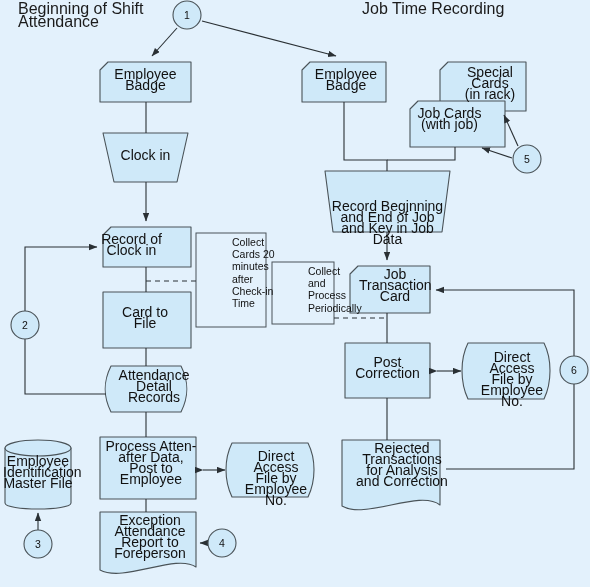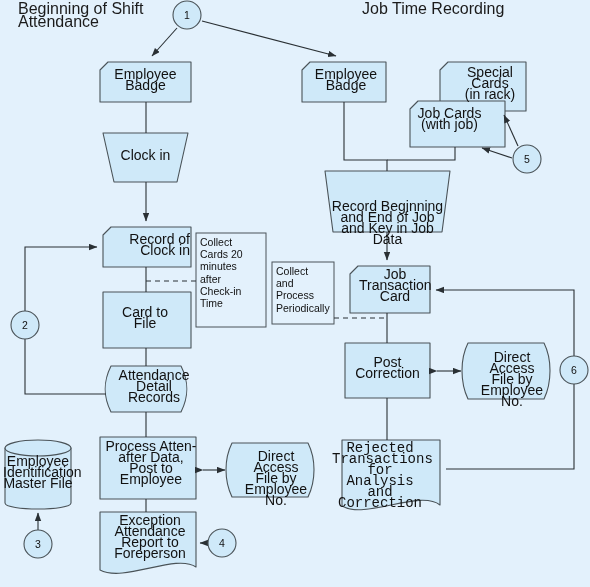--- a/index.html
+++ b/index.html
@@ -35,20 +35,21 @@
     color:#111;
     text-align:center;
     pointer-events:none;
   }
   .ann-text{
     position:absolute;
     font-size:10.5px;
     line-height:12.2px;
     color:#111;
     white-space:pre-line;
+    margin-left:32px;
   }
   svg{position:absolute;left:0;top:0;}
 </style>
 </head>
 <body>
 
 <svg id="canvas" width="590" height="587" viewBox="0 0 590 587">
   <defs>
     <marker id="arr" markerWidth="9" markerHeight="9" refX="8" refY="3.2" orient="auto" markerUnits="userSpaceOnUse">
       <path d="M0,0 L8.4,3.2 L0,6.4 z" fill="#2a3034"></path>
@@ -168,21 +169,21 @@
   </g>
 </svg>
 
 <div class="hdr" style="left:18px;top:3px;">Beginning of Shift
 Attendance</div>
 <div class="hdr" style="left:362px;top:3px;">Job Time Recording</div>
 
 <div class="node-label ctr" style="left:104px;top:69px;width:83px;">Employee
 Badge</div>
 <div class="node-label ctr" style="left:103px;top:150px;width:85px;">Clock in</div>
-<div class="node-label ctr" style="left:107px;top:234px;width:83px;text-align:right;">Record of
+<div class="node-label ctr" style="left:90px;top:234px;width:83px;">Record of
 Clock in</div>
 <div class="node-label ctr" style="left:103px;top:307px;width:84px;">Card to
 File</div>
 <div class="node-label lft" style="left:114px;top:370px;width:80px;">Attendance
 Detail
 Records</div>
 <div class="node-label ctr" style="left:3px;top:456px;width:70px;">Employee
 Identification
 Master File</div>
 <div class="node-label lft" style="left:104px;top:441px;width:94px;">Process Atten-
@@ -207,21 +208,21 @@
 and End of Job
 and Key in Job Data</div>
 <div class="node-label lft" style="left:359px;top:269px;width:72px;">Job
 Transaction
 Card</div>
 <div class="node-label ctr" style="left:345px;top:357px;width:85px;">Post
 Correction</div>
 <div class="node-label lft" style="left:470px;top:352px;width:84px;">Direct Access
 File by
 Employee No.</div>
-<div class="node-label lft" style="left:332px;top:443px;width:96px;font-family:Liberation Mono, monospace;">Rejected
+<div class="node-label lft" style="left:354px;top:443px;width:96px;">Rejected
 Transactions
 for Analysis
 and Correction</div>
 
 <div class="ann-text" style="left:200px;top:236px;width:66px;">Collect
 Cards 20
 minutes
 after
 Check-in
 Time</div>

